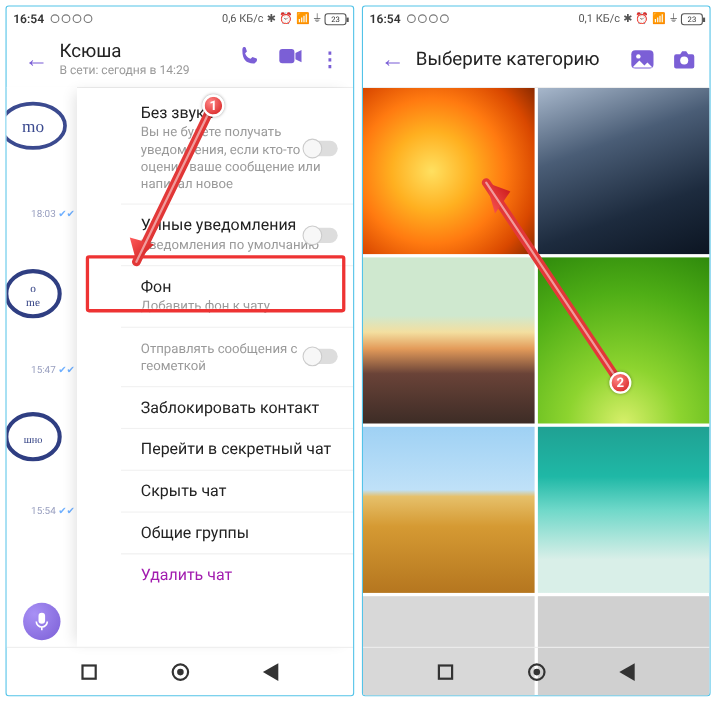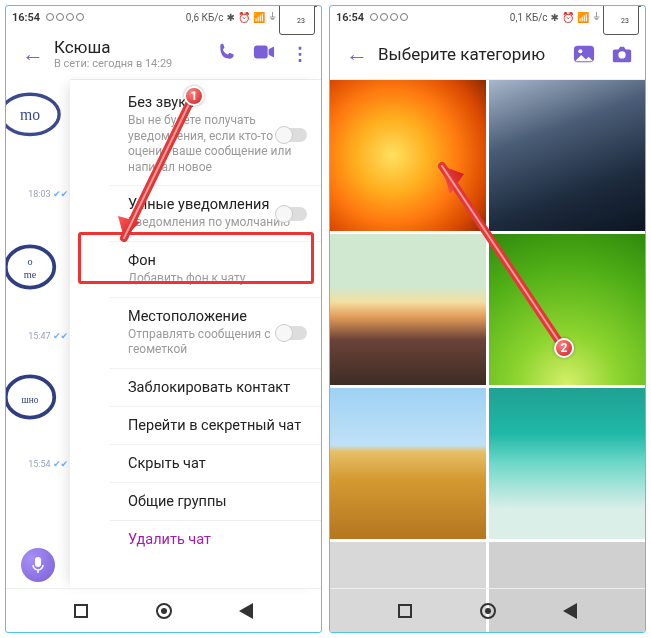--- a/index.html
+++ b/index.html
@@ -29,21 +29,21 @@
   }
   .statusbar .time { font-weight: 600; margin-right: 6px; }
   .statusbar .dots { display: flex; gap: 2px; }
   .statusbar .dots span {
     width: 8px; height: 8px; border: 1px solid #777; border-radius: 50%;
   }
   .statusbar .spacer { flex: 1; }
   .statusbar .right-icons { display: flex; align-items: center; gap: 3px; font-size: 10px; color:#555; }
   .batt {
     display:inline-block; width:20px; height:11px; border:1px solid #555; border-radius:3px;
-    position:relative; padding:17px; font-size:7px; line-height:8px; text-align:center; color:#333;
+    position:relative; padding:1px; font-size:7px; line-height:8px; text-align:center; color:#333;
   }
   .batt::after{content:""; position:absolute; right:-3px; top:3px; width:2px; height:4px; background:#555;}
 
   
   .header {
     height: 52px; display: flex; align-items: center; padding: 0 4px 0 10px;
     border-bottom: 1px solid #eee;
   }
   .back-arrow { color: #7b5fd6; font-size: 22px; padding: 6px; }
   .title-block { flex:1; margin-left: 4px; }
@@ -227,21 +227,20 @@
     <div class="row">
       <div class="label">Умные уведомления</div>
       <div class="desc">Уведомления по умолчанию</div>
       <div class="toggle"></div>
     </div>
     <div class="row">
       <div class="label">Фон</div>
       <div class="desc">Добавить фон к чату</div>
     </div>
     <div class="row">
-      <div class="label">Местоположение</div>
       <div class="desc">Отправлять сообщения с геометкой</div>
       <div class="toggle"></div>
     </div>
     <div class="row">
       <div class="label">Заблокировать контакт</div>
     </div>
     <div class="row">
       <div class="label">Перейти в секретный чат</div>
     </div>
     <div class="row">

